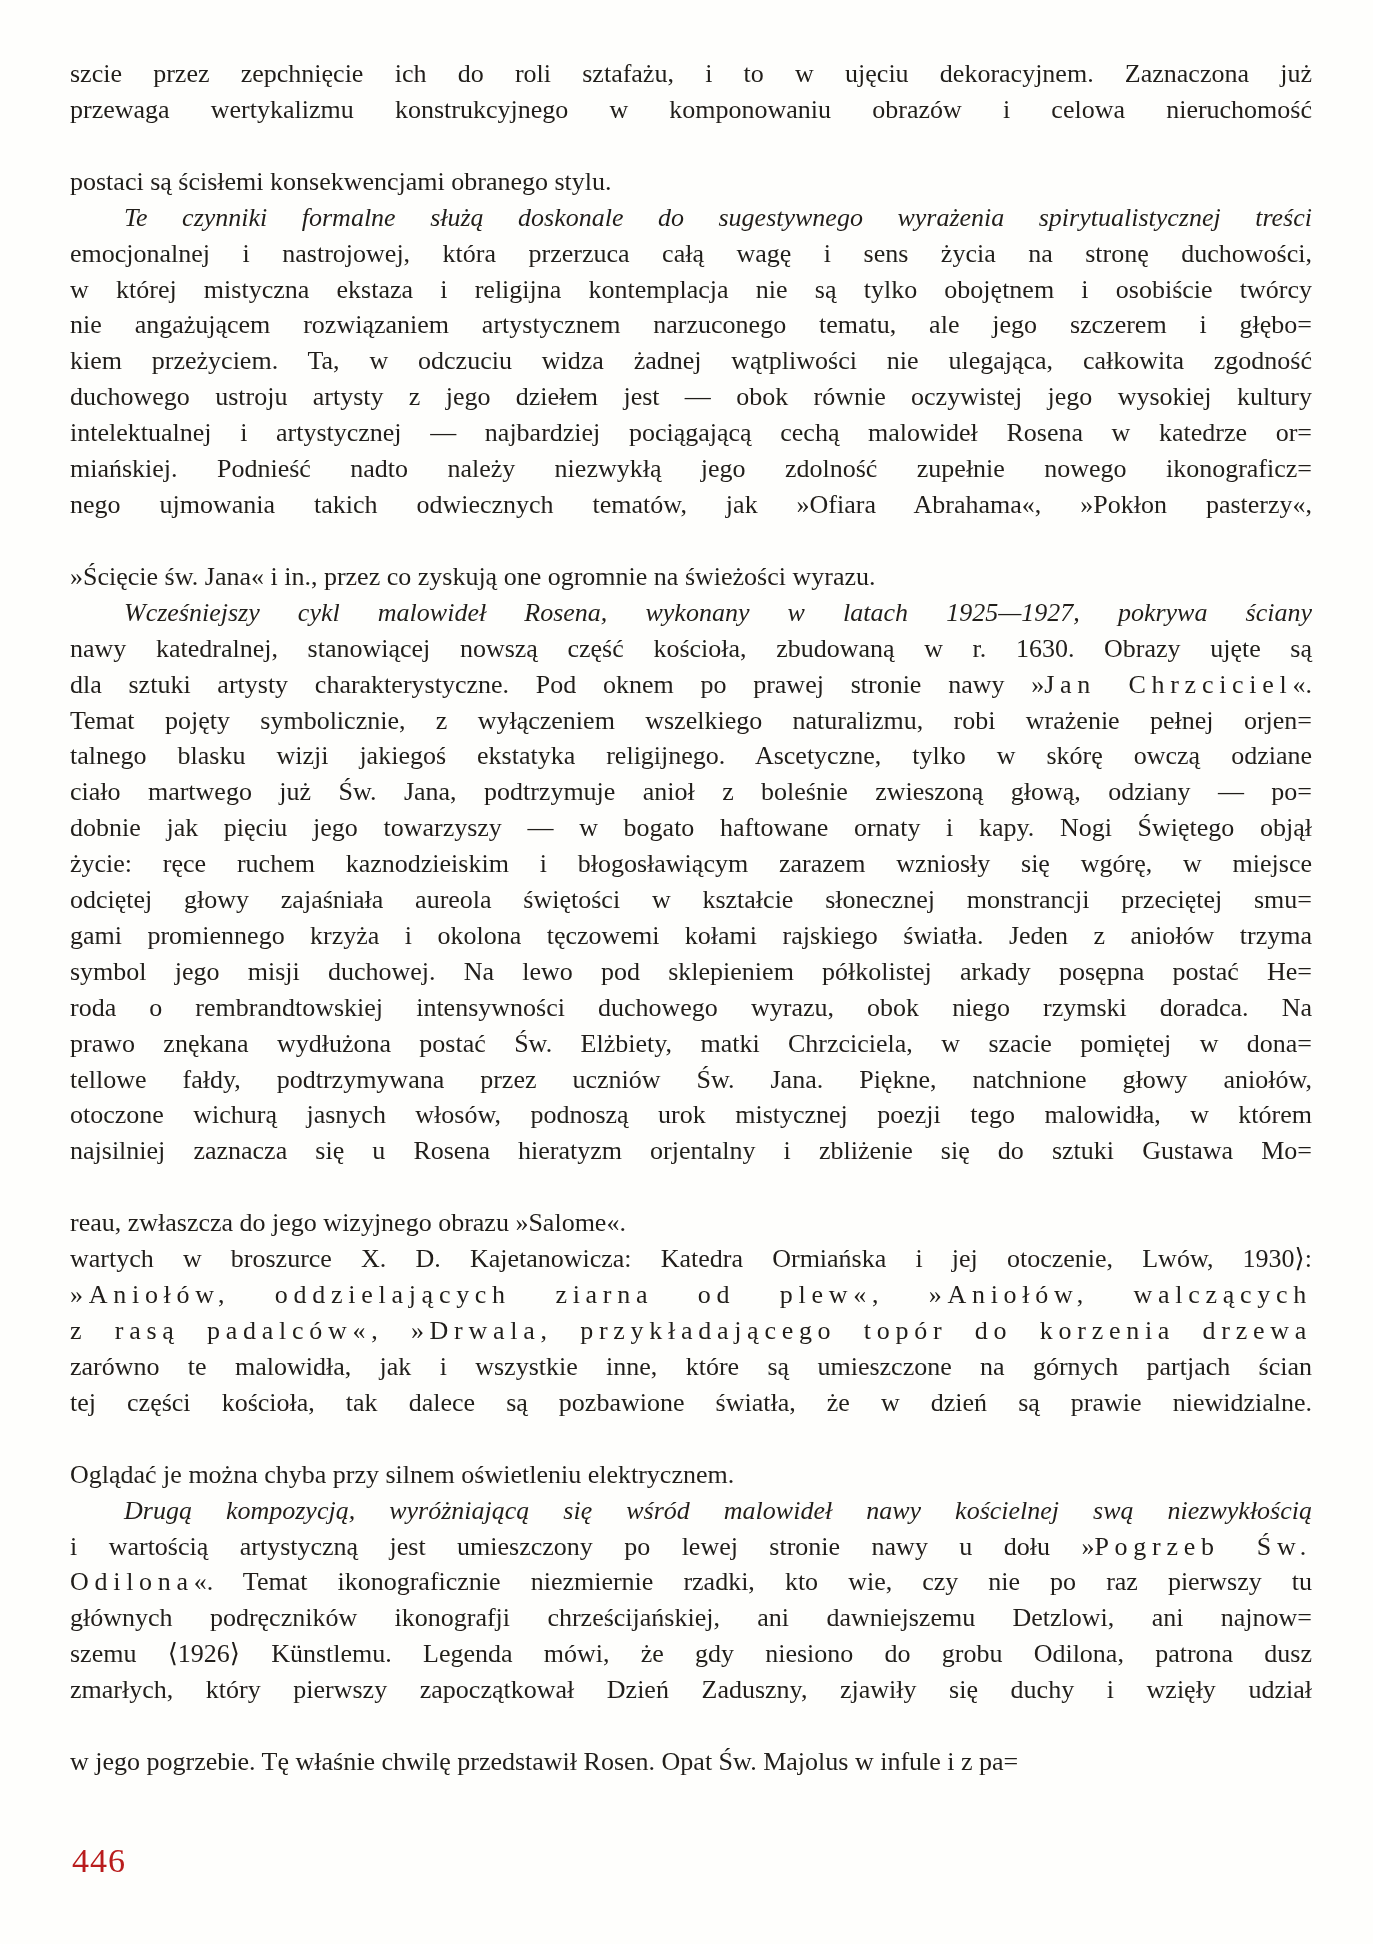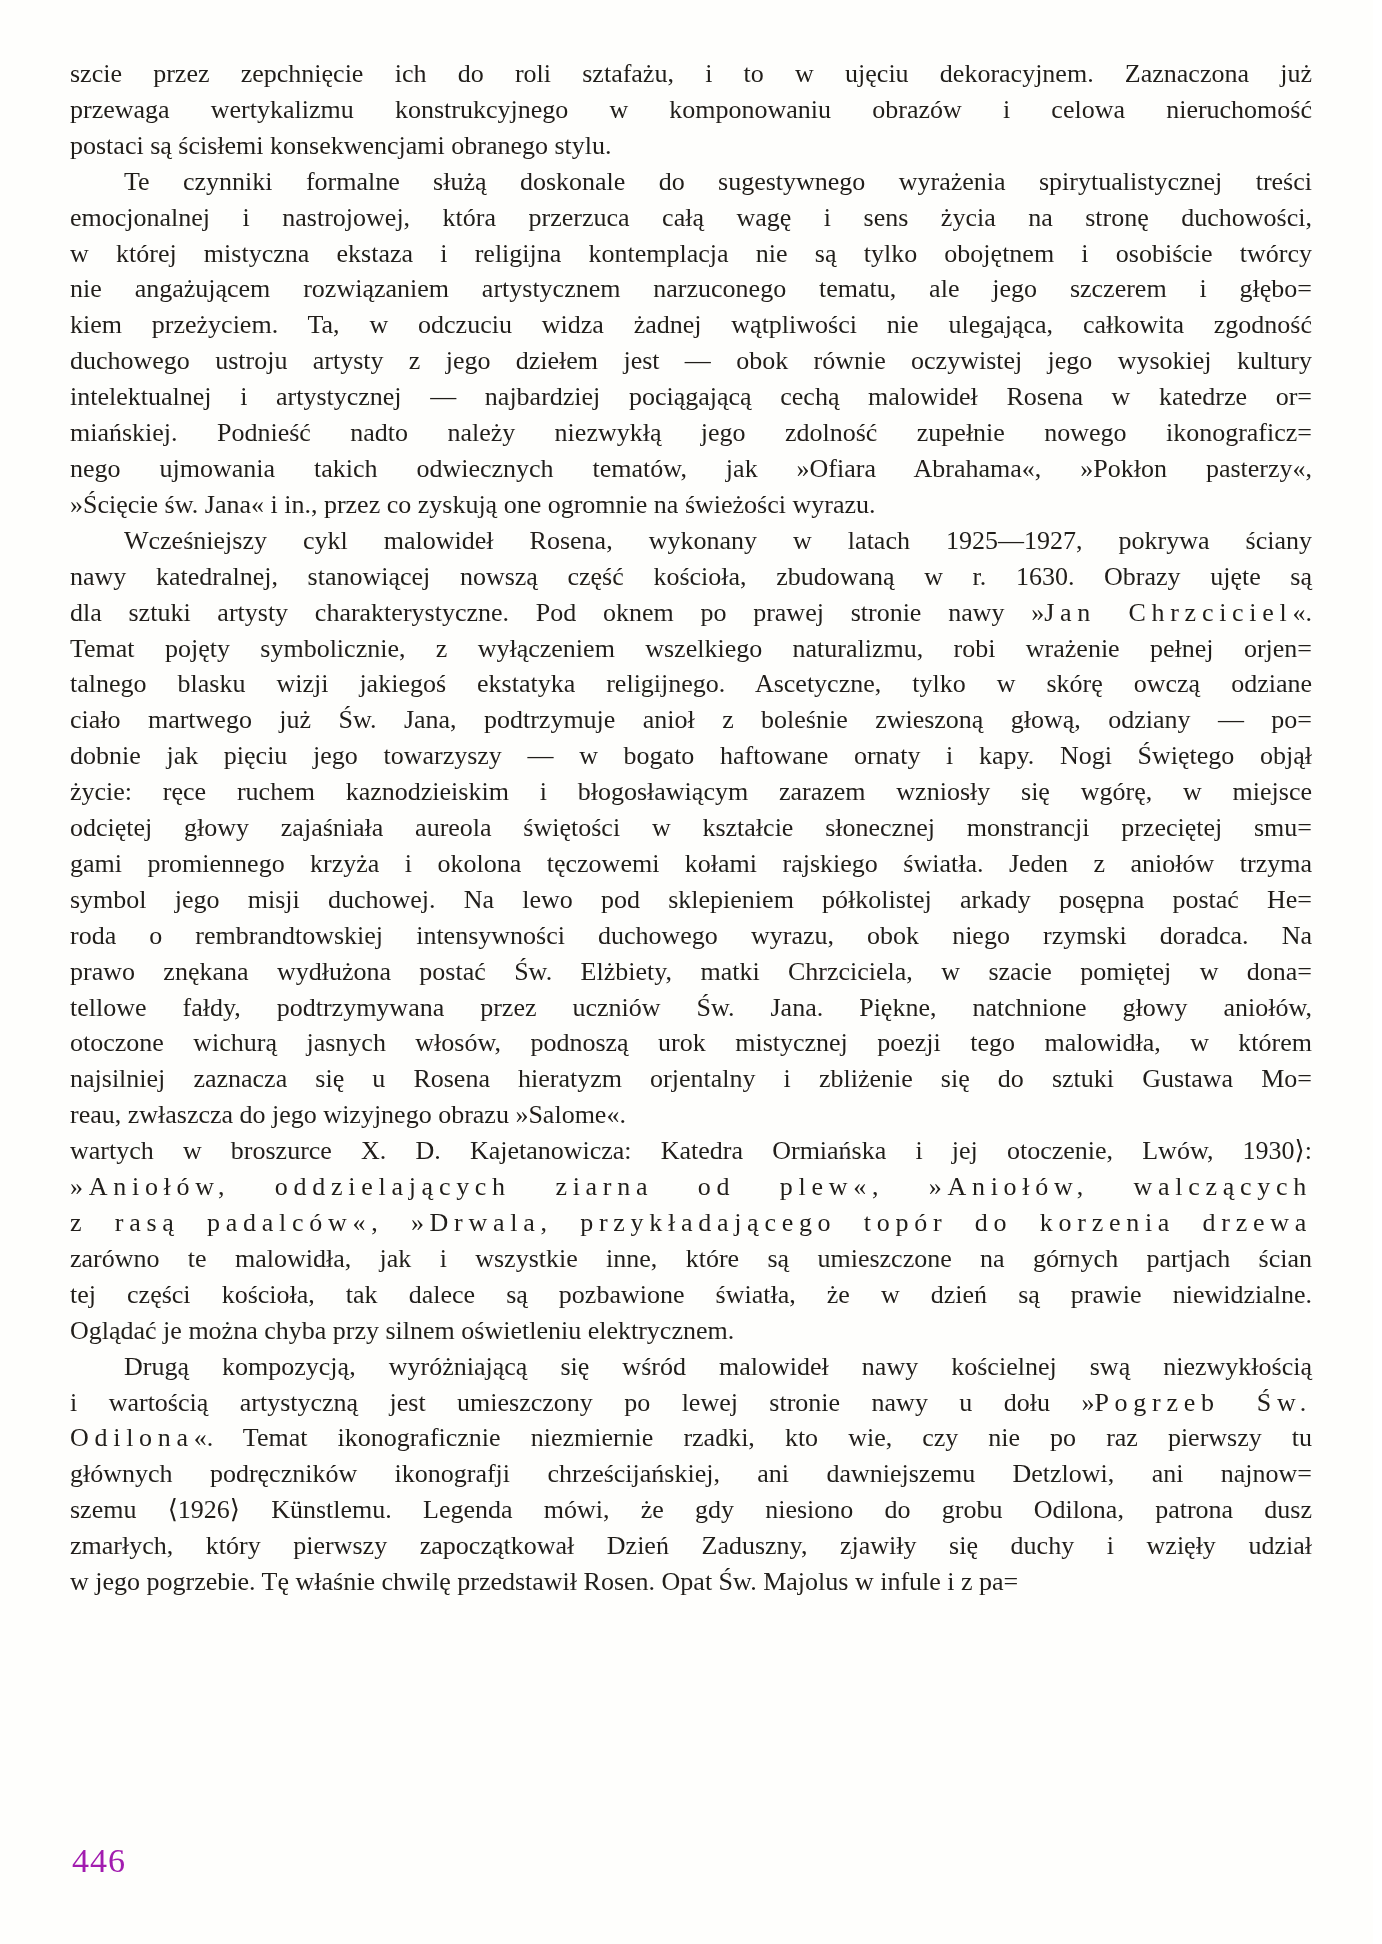--- a/index.html
+++ b/index.html
@@ -28,37 +28,39 @@
   }
   .line {
     text-align: justify;
     text-align-last: justify;
     white-space: normal;
     text-rendering: optimizeLegibility;
   }
   .line.no-just {
     text-align: left;
     text-align-last: left;
+    margin-top: 36px;
   }
   .line.indent {
     padding-left: 54px;
+    font-style: italic;
   }
   .spaced {
     letter-spacing: 0.22em;
   }
   .plain {
     letter-spacing: 0;
   }
   .page-number {
     position: absolute;
     left: 72px;
     top: 1842px;
     font-size: 34px;
     letter-spacing: 1px;
-    color: #a21caf;
+    color: #b91c1c;
   }
 </style>
 </head>
 <body>
 
 <div class="page">
   <div class="text-block">
       <div class="line"><span class="plain">szcie przez zepchnięcie ich do roli sztafażu, i to w ujęciu dekoracyjnem. Zaznaczona już</span></div>
       <div class="line"><span class="plain">przewaga wertykalizmu konstrukcyjnego w komponowaniu obrazów i celowa nieruchomość</span></div>
       <div class="line no-just"><span class="plain">postaci są ścisłemi konsekwencjami obranego stylu.</span></div>

